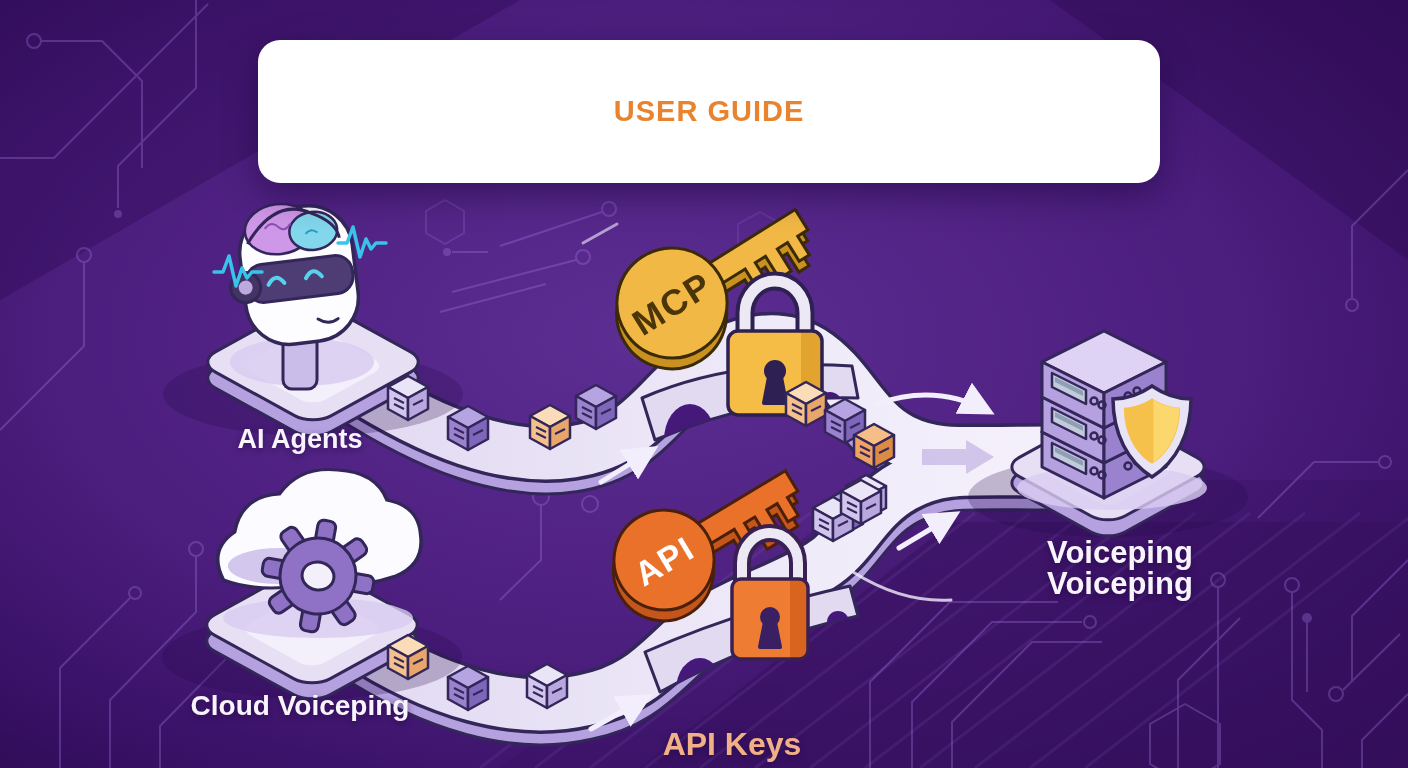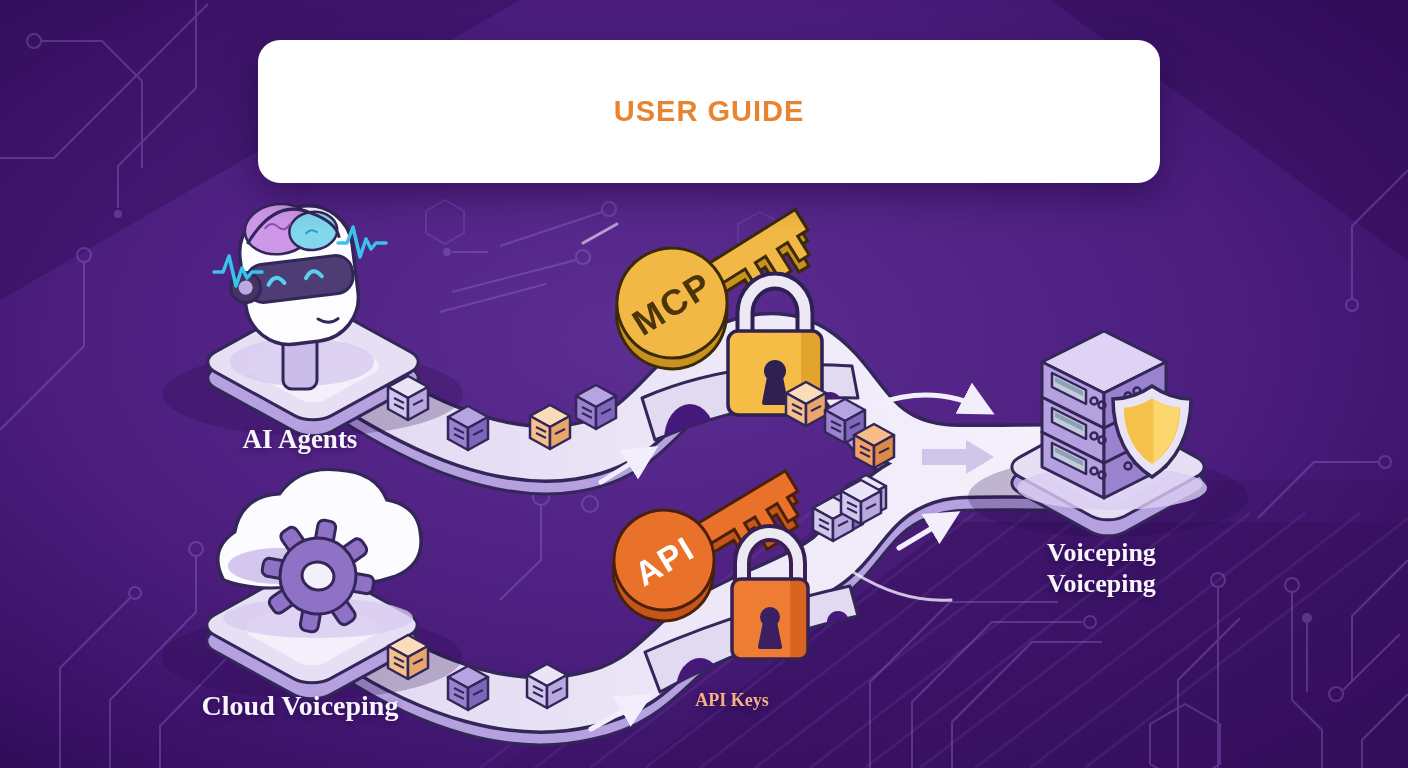--- a/index.html
+++ b/index.html
@@ -6,25 +6,25 @@
   .stage{position:relative;width:1408px;height:768px;overflow:hidden;
          font-family:"Liberation Sans",sans-serif;}
   .stage svg.art{position:absolute;left:0;top:0;}
   .title-card{position:absolute;left:258px;top:40px;width:902px;height:143px;
     background:#ffffff;border-radius:22px;display:flex;flex-direction:column;
     align-items:center;justify-content:center;gap:5px;
     box-shadow:0 12px 34px rgba(22,2,52,.45);}
   .eyebrow{color:#e8832f;font-size:29px;font-weight:bold;letter-spacing:1px;}
   .main-title{color:#4b2684;font-size:45px;font-weight:bold;letter-spacing:-.5px;}
   .lbl{position:absolute;font-weight:bold;color:#f7f4fc;
-       text-shadow:0 2px 6px rgba(30,5,60,.55);white-space:nowrap;font-family:Liberation Serif, serif;}
+       text-shadow:0 2px 6px rgba(30,5,60,.55);white-space:nowrap;}
   #lbl-ai{left:300px;top:424px;transform:translateX(-50%);font-size:27px;}
   #lbl-cloud{left:300px;top:690px;transform:translateX(-50%);font-size:28px;}
-  #lbl-apikeys{left:732px;top:690px;transform:translateX(-50%);font-size:18px;color:#f2b086;}
-  #lbl-db{left:1047px;top:537px;font-size:26px;line-height:31px;}
+  #lbl-apikeys{left:732px;top:726px;transform:translateX(-50%);font-size:32px;color:#f2b086;}
+  #lbl-db{left:1047px;top:537px;font-size:31px;line-height:31px;}
   
   .bx-light{--t:#eae4f7;--l:#d2c6ee;--r:#b9a8e0;}
   .bx-mid{--t:#b6a3e2;--l:#9a82cf;--r:#7e66ba;}
   .bx-peach{--t:#fbdcb8;--l:#f4c08c;--r:#e8a66a;}
   .bx-orange{--t:#f6be86;--l:#efa263;--r:#dd8a45;}
 </style>
 </head>
 <body>
 
 <div class="stage">

